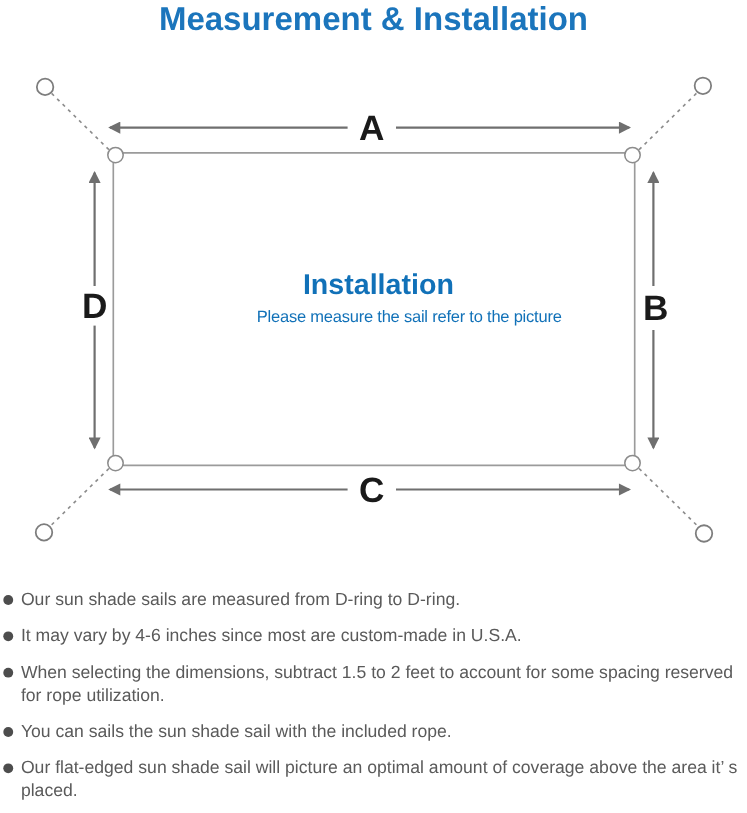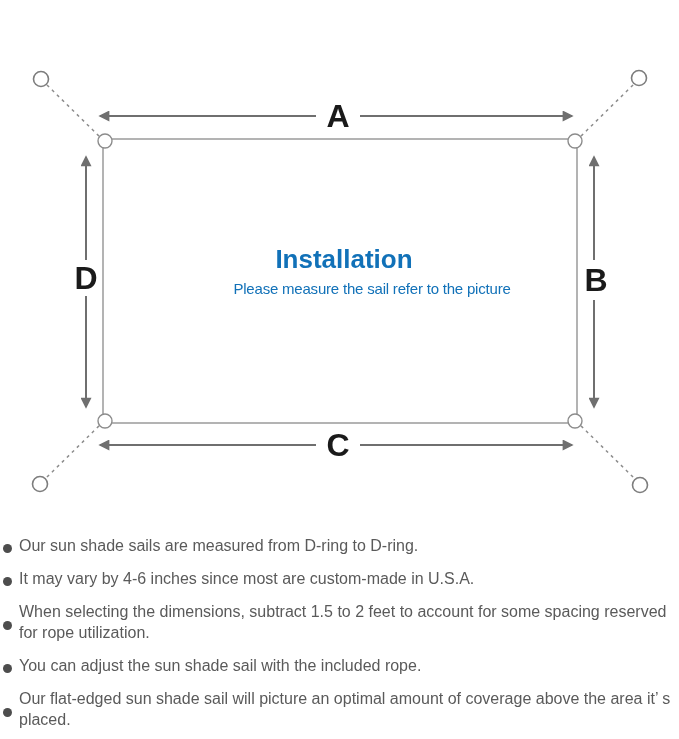--- a/index.html
+++ b/index.html
@@ -48,21 +48,21 @@
     position:absolute;left:344px;top:288px;transform:translate(-50%,-50%);
     font-size:15px;letter-spacing:-0.2px;color:var(--center-text-blue);
     white-space:nowrap;
     margin-left:28px;
   }
   .notes{
     position:absolute;left:3px;top:535px;width:668px;
     margin:0;padding:0;list-style:none;
   }
   .notes li{
-    display:flex;align-items:center;
+    display:flex;align-items:flex-start;
     margin:0 0 12px 0;
     color:var(--text-gray);
     font-size:16px;line-height:21px;
   }
   .dot{
     flex:0 0 auto;
     width:9px;height:9px;border-radius:50%;
     background:var(--bullet-gray);
     margin:6px 7px 0 0;
   }
@@ -73,20 +73,21 @@
   .ring{fill:#fff;stroke:var(--ring-gray);stroke-width:1.6;}
   .dring{fill:#fff;stroke:var(--dash-gray);stroke-width:1.4;}
   .arrow{stroke:var(--line-gray);stroke-width:2;fill:none;}
   .ah{fill:var(--line-gray);}
 </style>
 </head>
 <body>
 
 <div class="page">
 
+  <h1 class="title">Measurement &amp; Installation</h1>
 
   <div class="diagram">
     <svg width="679" height="520" viewBox="0 0 679 520">
       <defs>
         <marker id="ah" viewBox="0 0 10 10" refX="8.5" refY="5" markerWidth="7" markerHeight="5.5" orient="auto">
           <path d="M0,0 L10,5 L0,10 z" class="ah"></path>
         </marker>
       </defs>
 
       <line class="dash" x1="104" y1="141" x2="46" y2="84"></line>
@@ -136,21 +137,21 @@
       <li>
         <span class="dot"></span>
         <span class="note-text">It may vary by 4-6 inches since most are custom-made in U.S.A.</span>
       </li>
       <li>
         <span class="dot"></span>
         <span class="note-text">When selecting the dimensions, subtract 1.5 to 2 feet to account for some spacing reserved for rope utilization.</span>
       </li>
       <li>
         <span class="dot"></span>
-        <span class="note-text">You can adjust the sun shade sail with the included rope.</span>
+        <span class="note-text">You can sails the sun shade sail with the included rope.</span>
       </li>
       <li>
         <span class="dot"></span>
         <span class="note-text">Our flat-edged sun shade sail will picture an optimal amount of coverage above the area it’ s placed.</span>
       </li>
     </ul>
 
 </div>
 
 </body></html>

